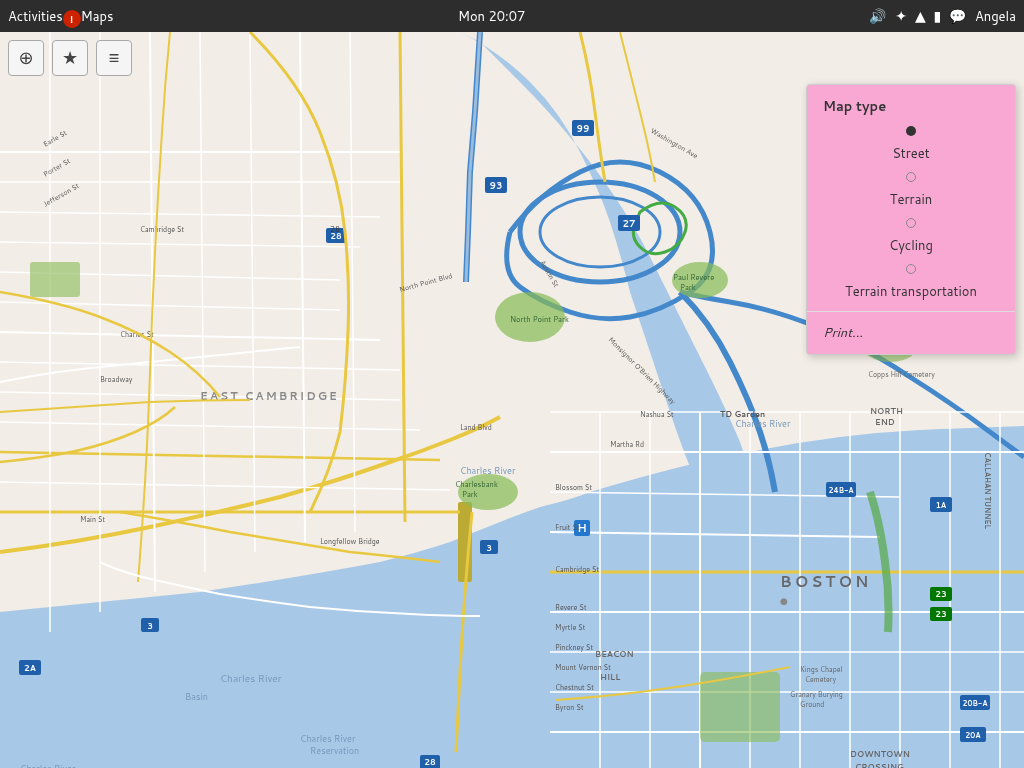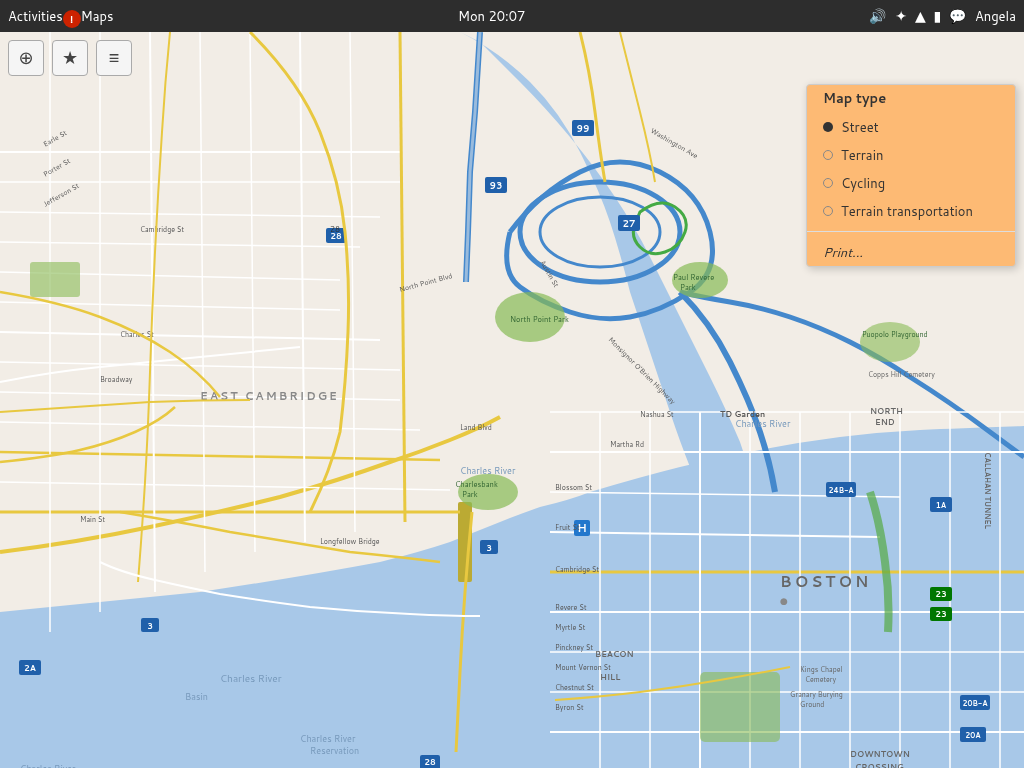--- a/index.html
+++ b/index.html
@@ -53,32 +53,33 @@
     #menu-btn {
       width: 36px; height: 36px; background: #f5f5f5;
       border: 1px solid #aaa; border-radius: 4px;
       display: flex; align-items: center; justify-content: center;
       cursor: pointer; font-size: 16px; color: #444;
     }
 
     
     #map-type-panel {
       position: absolute; top: 52px; right: 8px;
-      background: #fdba74; border: 1px solid #ccc; border-radius: 4px;
+      background: #f9a8d4; border: 1px solid #ccc; border-radius: 4px;
       box-shadow: 2px 2px 8px rgba(0,0,0,0.2);
-      padding: 0 0; min-width: 210px; z-index: 200;
+      padding: 8px 0; min-width: 210px; z-index: 200;
     }
     .panel-section-title {
       font-size: 13px; font-weight: bold; color: #333;
       padding: 4px 16px 6px 16px;
     }
     .panel-item {
       display: flex; align-items: center; gap: 8px;
       padding: 5px 16px; font-size: 13px; color: #333;
       cursor: pointer;
+      flex-direction: column;
     }
     .radio-dot {
       width: 10px; height: 10px; border-radius: 50%;
       background: #333; display: inline-block; flex-shrink: 0;
     }
     .radio-empty {
       width: 10px; height: 10px; border-radius: 50%;
       border: 1.5px solid #888; display: inline-block; flex-shrink: 0;
     }
     .panel-divider {

